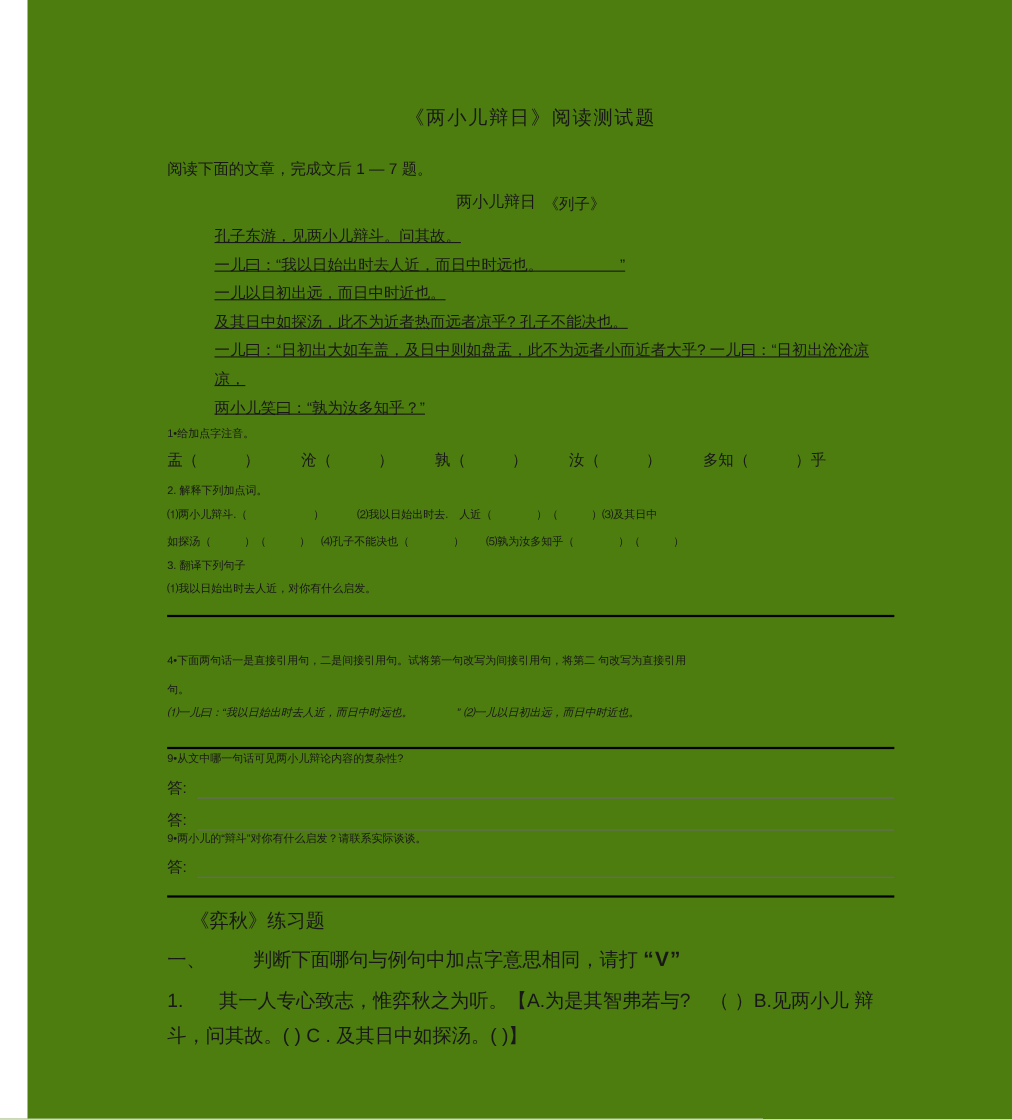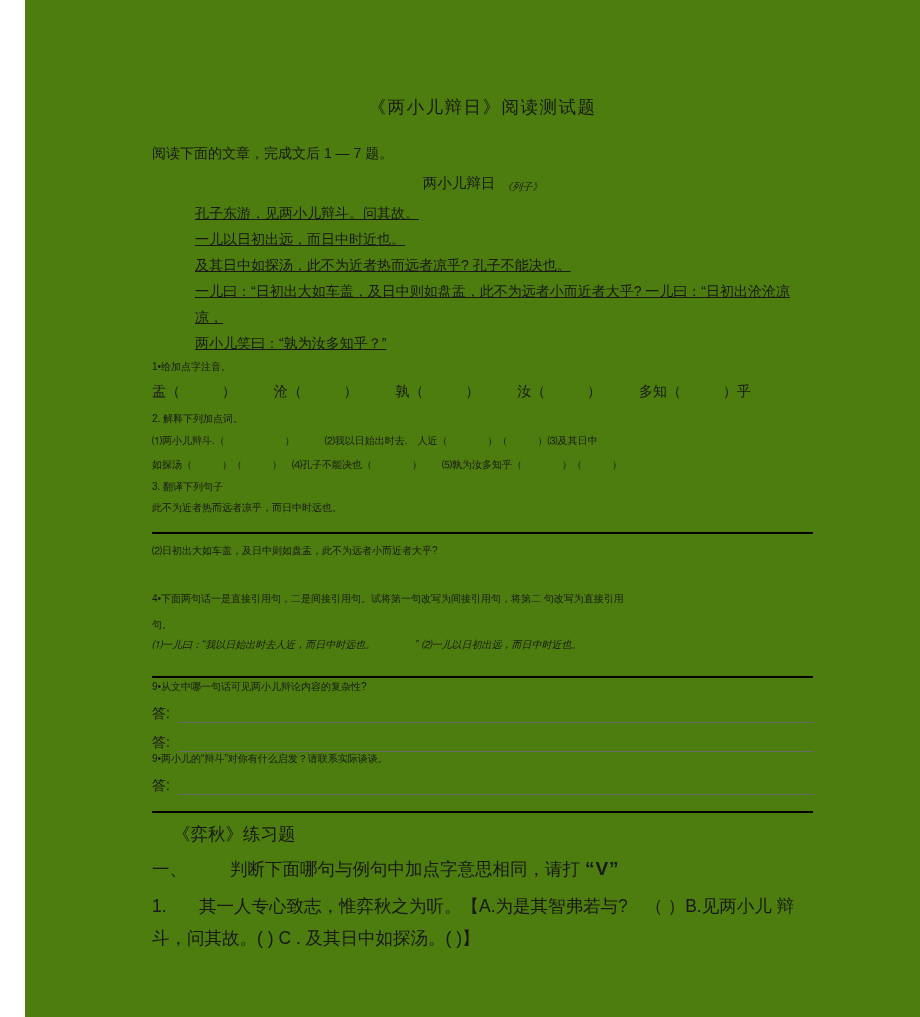--- a/index.html
+++ b/index.html
@@ -21,21 +21,21 @@
 
   .doc-title {
     text-align: center;
     font-size: 17.5px;
     letter-spacing: 1.5px;
     font-weight: 500;
   }
   .intro { margin-top: 26px; font-size: 14px; }
 
   .passage-title { text-align: center; margin-top: 11px; font-size: 14.5px; }
-  .passage-title .src { font-size: 10px; vertical-align: -2px; margin-left: 3px; font-style: italic; }
+  .passage-title .src { font-size: 14px; vertical-align: -2px; margin-left: 3px; }
 
   .passage { margin-left: 43px; margin-top: 6px; font-size: 14px; line-height: 26px; text-decoration: underline; }
 
   .q { font-size: 10px; }
   .q1-label { margin-top: 4px; }
   .pinyin-row {
     display: flex; justify-content: space-between;
     margin-top: 9px; padding-right: 62px;
     font-size: 14px;
   }
@@ -80,45 +80,45 @@
 
     <p class="intro">阅读下面的文章，完成文后 1 — 7 题。</p>
 
     <p class="passage-title">
       <span>两小儿辩日</span>
       <span class="src">《列子》</span>
     </p>
 
     <div class="passage">
       <p>孔子东游，见两小儿辩斗。问其故。</p>
+      <p>一儿曰：“我以日始出时去人近，而日中时远也。　　　　　”</p>
       <p>一儿以日初出远，而日中时近也。</p>
       <p>及其日中如探汤，此不为近者热而远者凉乎? 孔子不能决也。</p>
       <p>一儿曰：“日初出大如车盖，及日中则如盘盂，此不为远者小而近者大乎? 一儿曰：“日初出沧沧凉凉，</p>
       <p>两小儿笑曰：“孰为汝多知乎？”</p>
     </div>
 
     <p class="q q1-label">1•给加点字注音。</p>
     <div class="pinyin-row">
       <span>盂（　　　）</span>
       <span>沧（　　　）</span>
       <span>孰（　　　）</span>
       <span>汝（　　　）</span>
       <span>多知（　　　）乎</span>
     </div>
 
     <p class="q q2-label">2. 解释下列加点词。</p>
     <p class="q q2-l1">⑴两小儿辩斗.（　　　　　　）　　　⑵我以日始出时去.　人近（　　　　）（　　　）⑶及其日中</p>
     <p class="q q2-l2">如探汤（　　　）（　　　）　⑷孔子不能决也（　　　　）　　⑸孰为汝多知乎（　　　　）（　　　）</p>
 
     <p class="q q3-label">3. 翻译下列句子</p>
-    <p class="q q3-i1">此不为近者热而远者凉乎，而日中时远也。</p>
+    <p class="q q3-i1">⑴我以日始出时去人近，对你有什么启发。</p>
 
     <div class="rule rule-1"></div>
 
-    <p class="q q3-i2">⑵日初出大如车盖，及日中则如盘盂，此不为远者小而近者大乎?</p>
 
     <div class="q4-block">
       <p class="q">4•下面两句话一是直接引用句，二是间接引用句。试将第一句改写为间接引用句，将第二 句改写为直接引用</p>
       <p class="q">句。</p>
     </div>
     <p class="q q4-items">⑴一儿曰：“我以日始出时去人近，而日中时远也。　　　　” ⑵一儿以日初出远，而日中时近也。</p>
 
     <div class="rule rule-2"></div>
 
     <p class="q q5-label">9•从文中哪一句话可见两小儿辩论内容的复杂性?</p>

